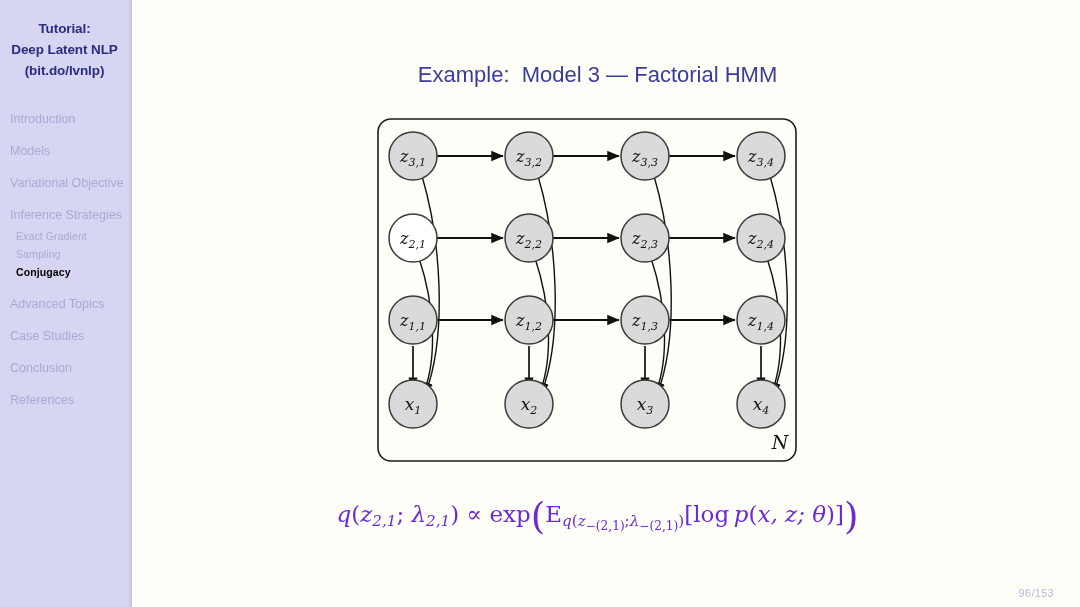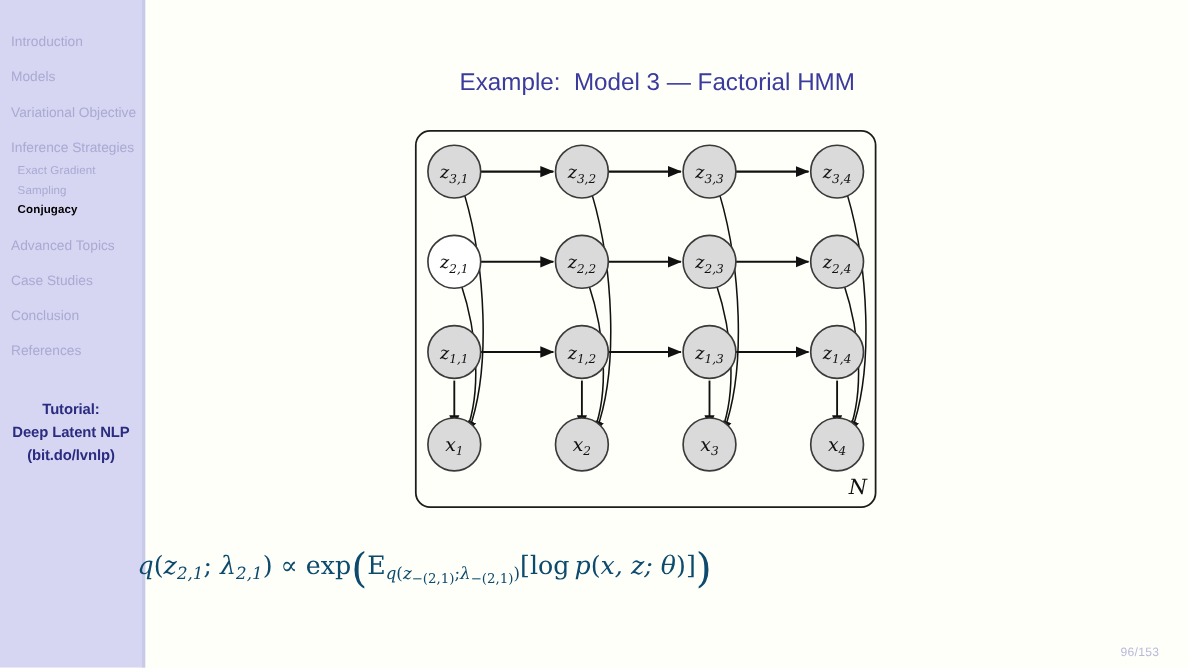--- a/index.html
+++ b/index.html
@@ -84,23 +84,24 @@
   #figure {
     position: absolute;
     left: 0; top: 110px;
     width: 945px; height: 360px;
   }
 
   #formula {
     position: absolute;
     left: 0; top: 498px;
     width: 945px;
+    text-align: center;
     font-family: "DejaVu Serif", serif;
     font-size: 23px;
-    color: #0c4a6e;
+    color: #6d28d9;
   }
   #formula .mathline {
     display: inline-block;
     white-space: nowrap;
     line-height: 1;
   }
   .mi { font-style: italic; font-family: "DejaVu Serif", serif; }
   .mup { font-style: normal; font-family: "DejaVu Serif", serif; }
   .sub { font-size: 0.66em; vertical-align: -0.32em; font-style: italic; }
   .sub .mup { font-style: normal; }
@@ -124,20 +125,26 @@
 
   svg text { font-family: "DejaVu Serif", serif; }
 </style>
 </head>
 <body>
 
 <div id="slide">
 
   <div id="sidebar">
 
+    <div id="sidebar-title">
+      <span class="tline">Tutorial:</span>
+      <span class="tline">Deep Latent NLP</span>
+      <span class="tline">(bit.do/lvnlp)</span>
+    </div>
+
     <div id="sidebar-nav">
 
       <div class="nav-section">Introduction</div>
 
       <div class="nav-section">Models</div>
 
       <div class="nav-section two-line">Variational Objective</div>
 
       <div class="nav-section two-line">Inference Strategies</div>
 
@@ -148,26 +155,20 @@
       </div>
 
       <div class="nav-section">Advanced Topics</div>
 
       <div class="nav-section">Case Studies</div>
 
       <div class="nav-section">Conclusion</div>
 
       <div class="nav-section">References</div>
 
-    </div>
-
-    <div id="sidebar-title">
-      <span class="tline">Tutorial:</span>
-      <span class="tline">Deep Latent NLP</span>
-      <span class="tline">(bit.do/lvnlp)</span>
     </div>
   </div>
 
   <div id="main">
 
     <div id="frame-title">Example:  Model 3 — Factorial HMM</div>
 
     <div id="figure">
       <svg width="945" height="360" viewBox="0 0 945 360" xmlns="http://www.w3.org/2000/svg">
 

